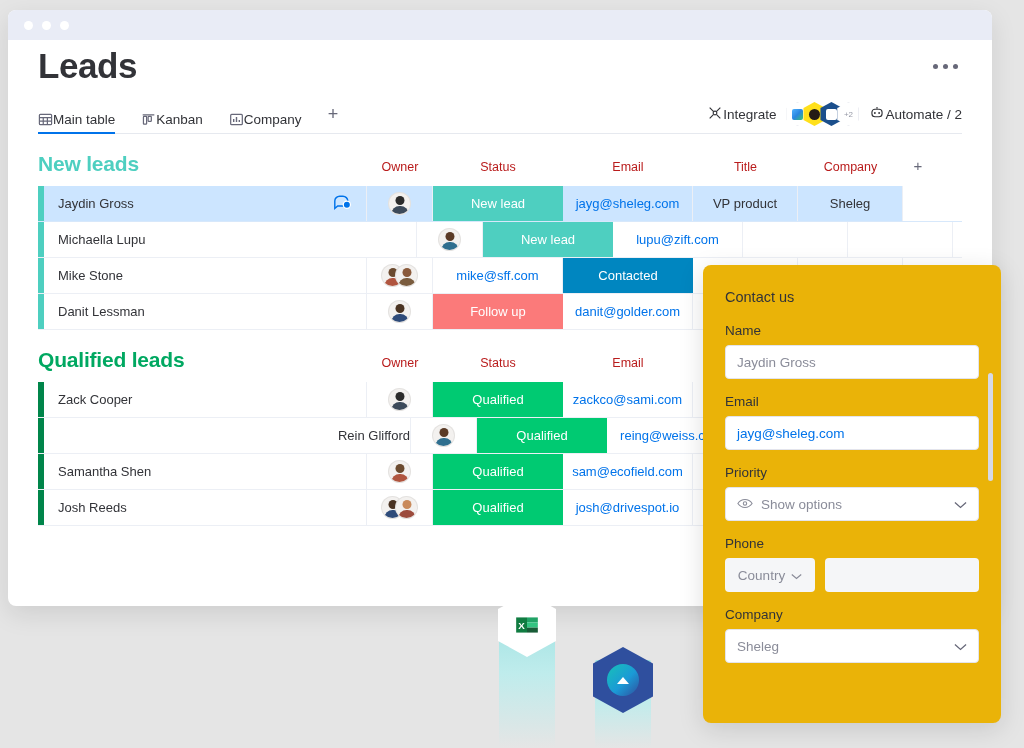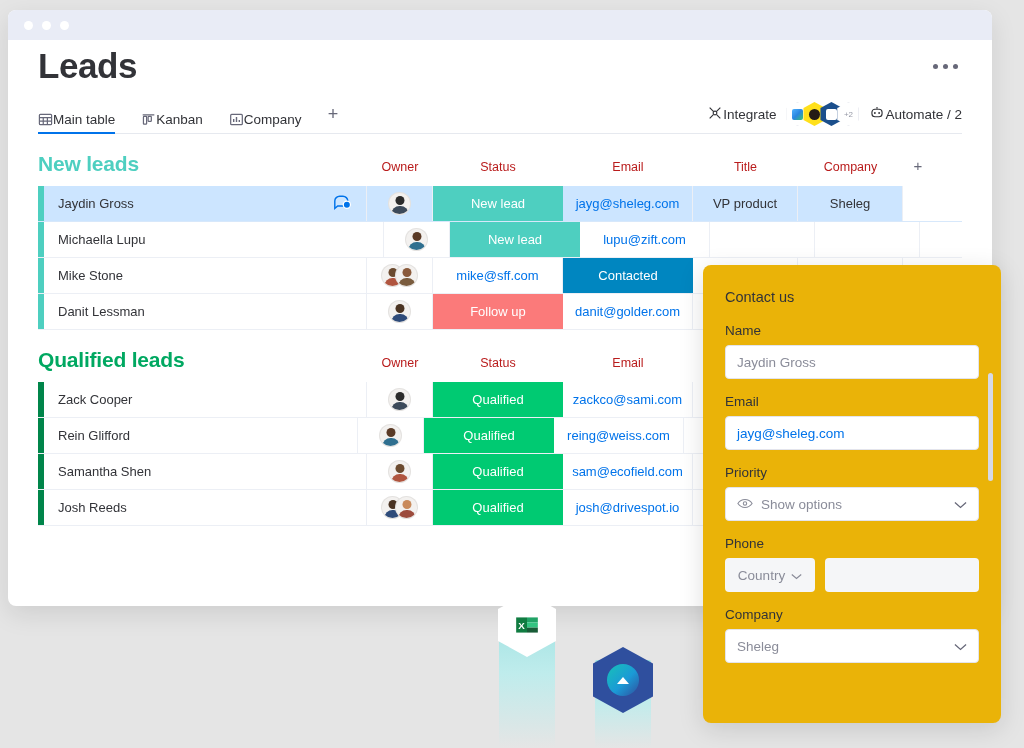--- a/index.html
+++ b/index.html
@@ -445,21 +445,21 @@
                 </span>
               </div>
               <div class="cell status" style="width: 130px; background: rgb(78, 207, 192);">New lead</div>
               <div class="cell email" style="width: 130px;">jayg@sheleg.com</div>
               <div class="cell" style="width: 105px;">VP product</div>
               <div class="cell" style="width: 105px;">Sheleg</div>
               <div class="cell" style="width: 30px; background: rgb(255, 255, 255); border-right: none;"></div>
             </div>
             <div class="row">
               <div class="accent" style="background: rgb(78, 207, 192);"></div>
-              <div class="cell name" style="width: 340px;">
+              <div class="cell name" style="width: 373px;">
                 <span>Michaella Lupu</span>
               </div>
               <div class="cell owner" style="width: 66px;">
                 <span class="avatar" style="background: rgb(243, 241, 239);">
                   <span class="head" style="background: rgb(90, 58, 38);"></span>
                   <span class="body" style="background: rgb(47, 111, 143);"></span>
                 </span>
               </div>
               <div class="cell status" style="width: 130px; background: rgb(78, 207, 192);">New lead</div>
               <div class="cell email" style="width: 130px;">lupu@zift.com</div>
@@ -526,21 +526,21 @@
                 <span class="avatar" style="background: rgb(243, 241, 239);">
                   <span class="head" style="background: rgb(43, 43, 43);"></span>
                   <span class="body" style="background: rgb(60, 74, 90);"></span>
                 </span>
               </div>
               <div class="cell status" style="width: 130px; background: rgb(0, 202, 114);">Qualified</div>
               <div class="cell email" style="width: 130px;">zackco@sami.com</div>
             </div>
             <div class="row">
               <div class="accent" style="background: rgb(0, 133, 74);"></div>
-              <div class="cell name" style="width: 314px;">
+              <div class="cell name" style="width: 367px; justify-content: flex-end;">
                 <span>Rein Glifford</span>
               </div>
               <div class="cell owner" style="width: 66px;">
                 <span class="avatar" style="background: rgb(243, 241, 239);">
                   <span class="head" style="background: rgb(90, 58, 38);"></span>
                   <span class="body" style="background: rgb(47, 111, 143);"></span>
                 </span>
               </div>
               <div class="cell status" style="width: 130px; background: rgb(0, 202, 114);">Qualified</div>
               <div class="cell email" style="width: 130px;">reing@weiss.com</div>

